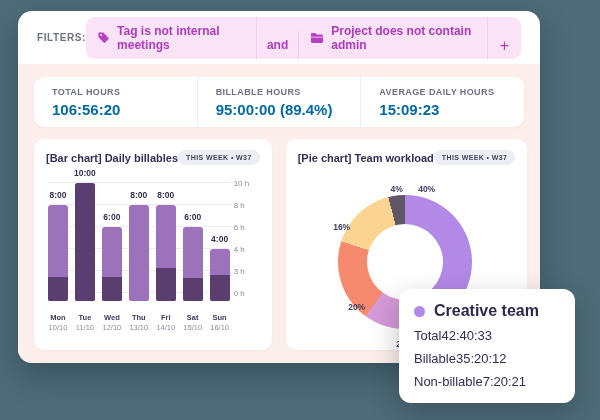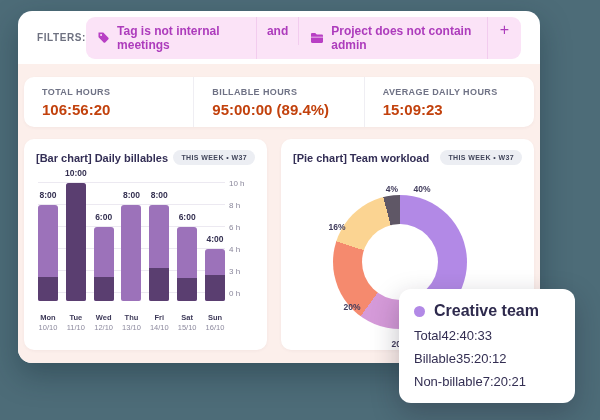--- a/index.html
+++ b/index.html
@@ -15,42 +15,42 @@
   .main-card{
     position:absolute;left:18px;top:11px;width:522px;height:352px;
     background:#ffffff;border-radius:14px;
     box-shadow:0 12px 30px rgba(15,35,45,.35);
     display:flex;flex-direction:column;overflow:hidden;
   }
 
   
   .filter-bar{height:53px;min-height:53px;display:flex;align-items:center;padding:0 19px;gap:0}
   .filters-label{font-size:10px;font-weight:700;color:#6e7180;letter-spacing:.6px}
-  .filter-pill{display:flex;align-items:flex-start;background:#fbe3f7;border-radius:9px}
+  .filter-pill{display:flex;align-items:flex-end;background:#fbe3f7;border-radius:9px}
   .pill-seg{
     display:flex;align-items:center;gap:7px;padding:7px 11px;
     font-size:12px;font-weight:700;color:#ad3cbc;border-right:1px solid #f2ccee;cursor:pointer;
   }
   .pill-seg:last-child{border-right:none}
   .pill-seg svg{display:block}
   .pill-and{padding:7px 10px}
   .pill-plus{font-size:16px;font-weight:500;padding:4px 12px}
 
   
-  .pink-body{flex:1;background:#fcefeb;padding:13px 6px;position:relative}
+  .pink-body{flex:1;background:#fcefeb;padding:13px 16px;position:relative}
 
   
   .stats-card{
     background:#fff;border-radius:10px;display:flex;height:50px;margin-bottom:12px;
     box-shadow:0 1px 3px rgba(120,80,100,.06);
   }
   .stat{flex:1;padding:8px 18px;display:flex;flex-direction:column;justify-content:center}
   .stat + .stat{border-left:1px solid #efeef3}
   .stat-label{font-size:9px;font-weight:700;color:#6f7285;letter-spacing:.4px;white-space:nowrap}
-  .stat-value{font-size:15px;font-weight:700;color:#c2410c;margin-top:4px;white-space:nowrap}
+  .stat-value{font-size:15px;font-weight:700;color:#0369a1;margin-top:4px;white-space:nowrap}
 
   
   .charts-row{display:flex;gap:14px;height:211px}
   .chart-card{
     background:#fff;border-radius:10px;padding:11px 12px;position:relative;
     box-shadow:0 1px 3px rgba(120,80,100,.06);box-sizing:border-box;
   }
   .bar-card{width:243px}
   .pie-card{flex:1}
   .chart-head{display:flex;justify-content:space-between;align-items:center}

